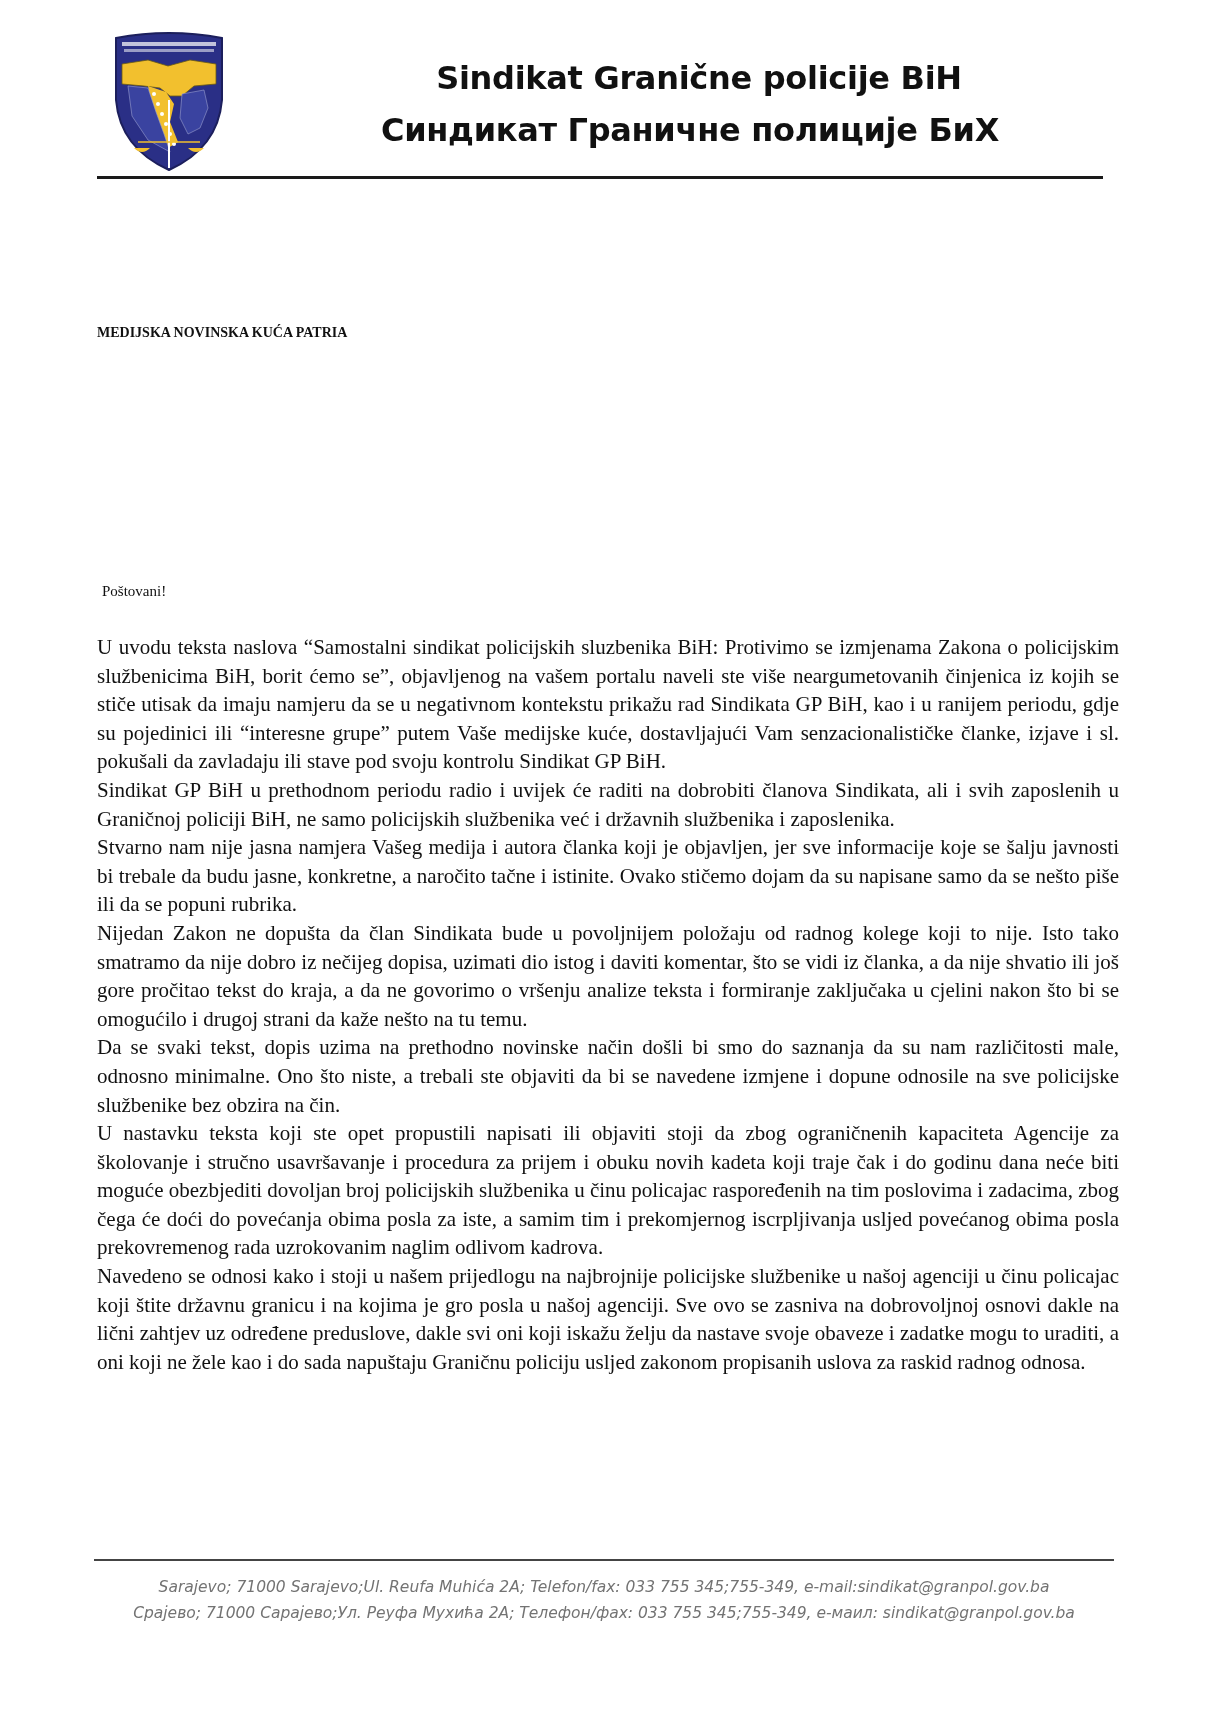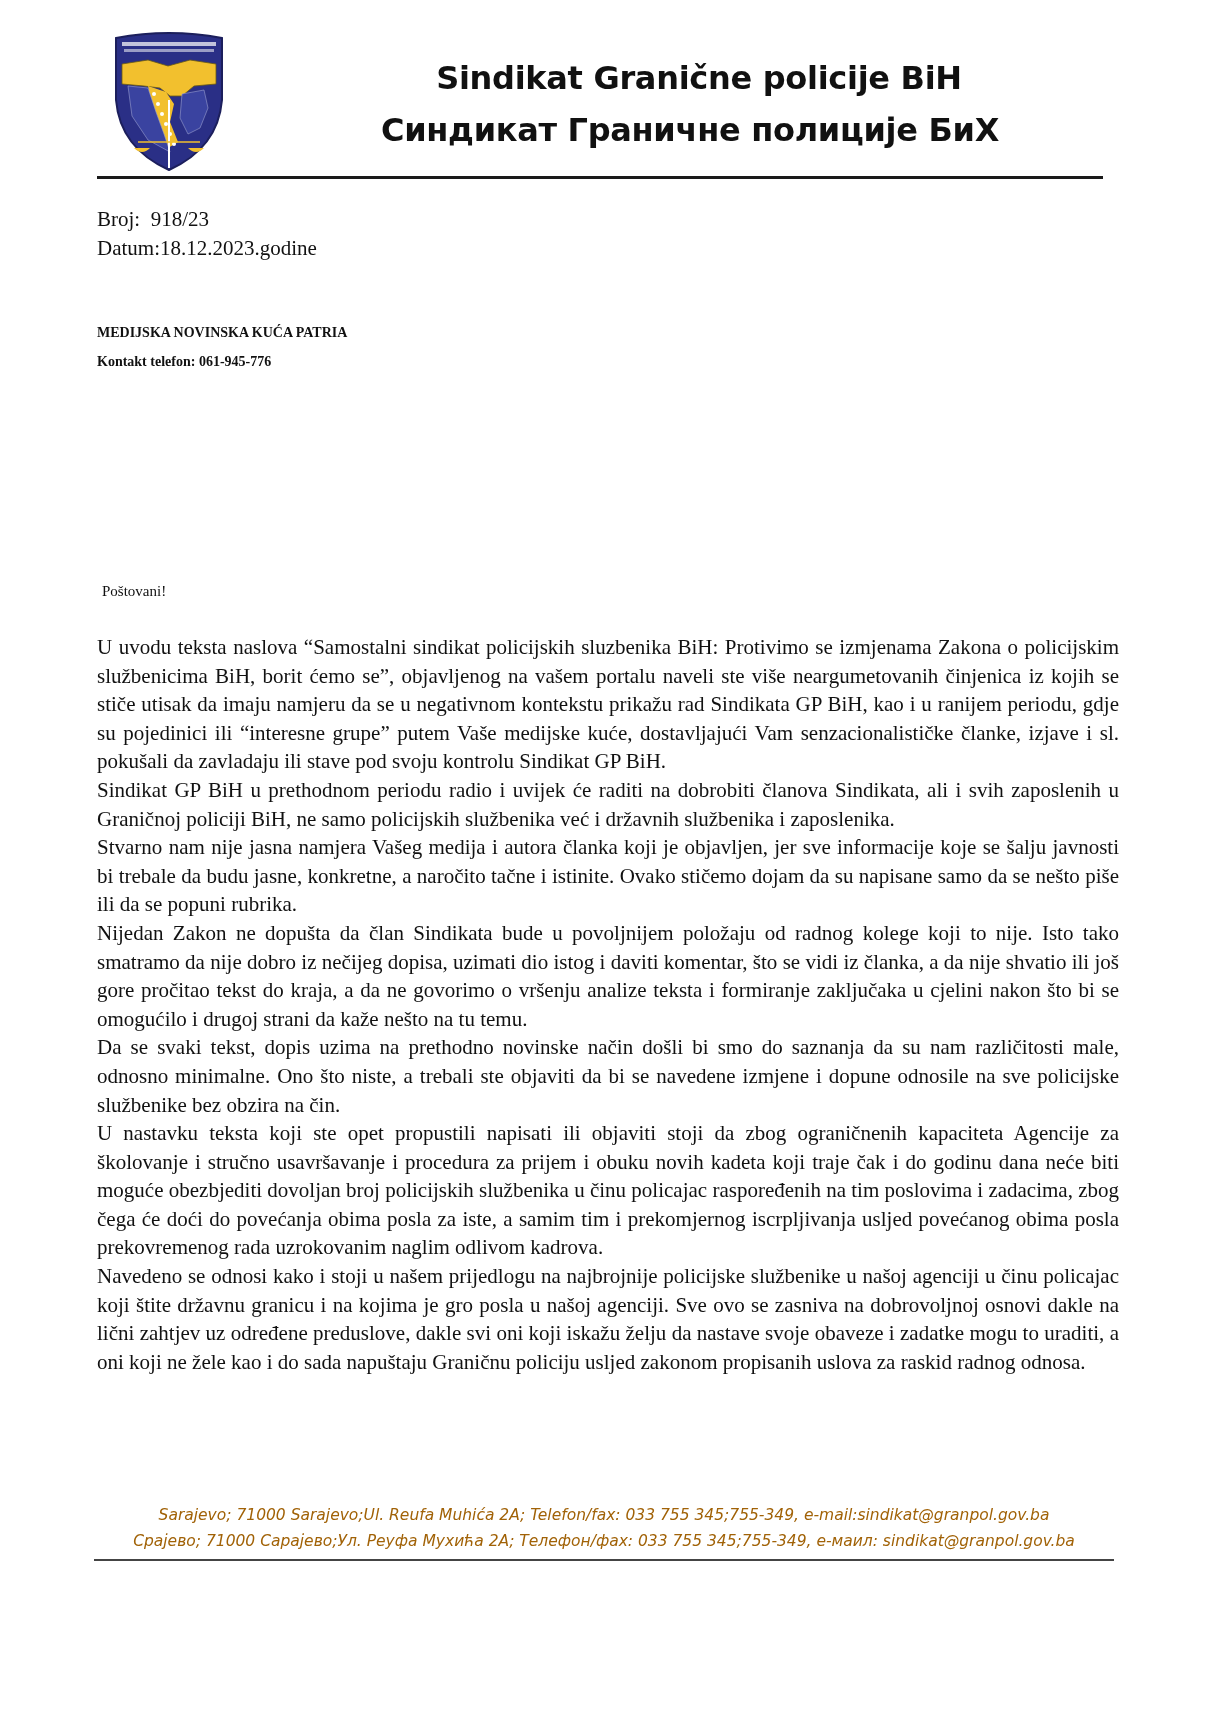--- a/index.html
+++ b/index.html
@@ -23,22 +23,22 @@
     .subject { position: absolute; left: 97px; top: 463px; width: 1022px; font-size: 21px; line-height: 29px; }
     .subject b { font-weight: bold; }
 
     .greeting { position: absolute; left: 102px; top: 577px; font-size: 15px; line-height: 29px; }
 
     .body-text { position: absolute; left: 97px; top: 633px; width: 1022px; font-size: 21px; line-height: 28.6px;
       text-align: justify; }
     .body-text p { margin: 0; }
 
     .rule-bottom { position: absolute; left: 94px; top: 1559px; width: 1020px; height: 2px; background: #444; }
-    .footer { position: absolute; left: 94px; top: 1502px; width: 1020px; text-align: center;
-      font-family: "DejaVu Sans", sans-serif; font-style: italic; font-size: 15.5px; line-height: 26px; color: #a16207; }
+    .footer { position: absolute; left: 94px; top: 1574px; width: 1020px; text-align: center;
+      font-family: "DejaVu Sans", sans-serif; font-style: italic; font-size: 15.5px; line-height: 26px; color: #737373; }
     .footer div { white-space: nowrap; }
   </style>
 </head>
 <body>
 
 <div class="page">
 
   <div class="logo">
     <svg width="122" height="142" viewBox="0 0 122 142">
       <path d="M8 8 Q61 -2 114 8 L114 70 Q110 118 61 140 Q12 118 8 70 Z" fill="#2a2f86" stroke="#1c1f5c" stroke-width="2"></path>
@@ -63,28 +63,23 @@
     </svg>
   </div>
 
   <div class="title-block">
     <div class="title-line l1">Sindikat Granične policije BiH</div>
     <div class="title-line">Синдикат Граничне полиције БиХ</div>
   </div>
 
   <div class="rule-top"></div>
 
-  <div class="meta serif">
-    <div>Broj:  918/23</div>
-    <div>Datum:18.12.2023.godine</div>
-  </div>
 
   <div class="recipient serif">
     <div>MEDIJSKA NOVINSKA KUĆA PATRIA</div>
-    <div>Kontakt telefon: 061-945-776</div>
   </div>
 
 
   <div class="greeting serif">Poštovani!</div>
 
   <div class="body-text serif">
     <p>U uvodu teksta naslova “Samostalni sindikat policijskih sluzbenika BiH: Protivimo se izmjenama Zakona o policijskim službenicima BiH, borit ćemo se”, objavljenog na vašem portalu  naveli ste više neargumetovanih činjenica iz kojih se stiče utisak da imaju namjeru da se u negativnom kontekstu prikažu rad Sindikata GP BiH, kao i u ranijem periodu, gdje su pojedinici ili “interesne grupe” putem Vaše medijske kuće, dostavljajući Vam senzacionalističke članke, izjave i sl. pokušali da zavladaju ili stave pod svoju kontrolu Sindikat GP BiH.</p>
     <p>Sindikat GP BiH u prethodnom periodu radio i uvijek će raditi na dobrobiti članova Sindikata, ali i svih zaposlenih u Graničnoj policiji BiH, ne samo policijskih službenika već i državnih službenika i zaposlenika.</p>
     <p>Stvarno nam nije jasna namjera Vašeg medija i autora članka koji je objavljen, jer sve informacije koje se šalju javnosti bi trebale da budu jasne, konkretne, a naročito tačne i istinite. Ovako stičemo dojam da su napisane samo da se nešto piše ili da se popuni rubrika.</p>
     <p>Nijedan Zakon ne dopušta da član Sindikata bude u povoljnijem položaju od radnog kolege koji to nije. Isto tako smatramo da nije dobro iz nečijeg dopisa, uzimati dio istog i daviti komentar, što se vidi iz članka, a da nije shvatio ili još gore pročitao tekst do kraja, a da ne govorimo o vršenju analize teksta i formiranje zaključaka u cjelini nakon što bi se omogućilo i drugoj strani da kaže nešto na tu temu.</p>

